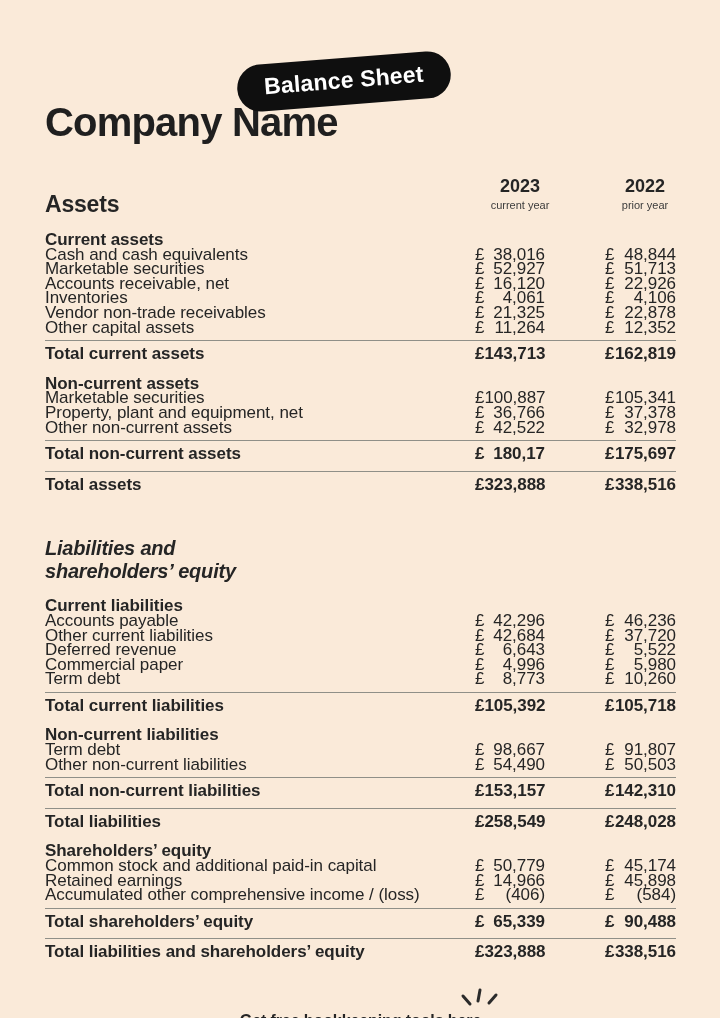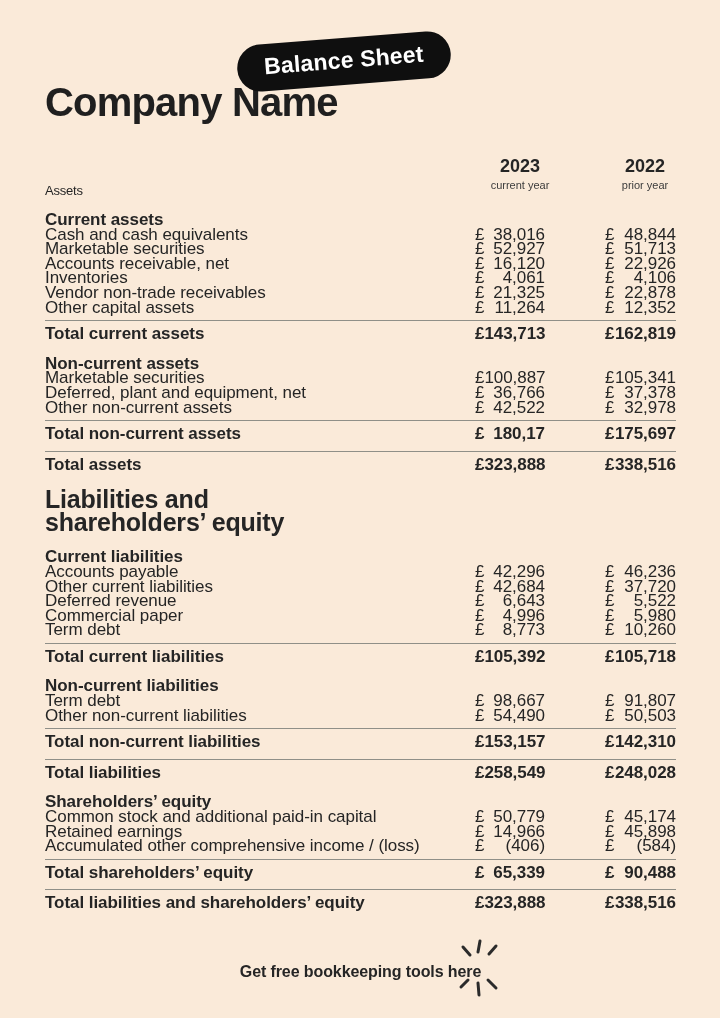--- a/index.html
+++ b/index.html
@@ -20,28 +20,28 @@
     font-size:23px; font-weight:700; letter-spacing:.2px;
     padding:9px 27px 11px 27px; border-radius:28px;
     transform:rotate(-4.5deg);
     white-space:nowrap;
   }
 
   
   .title {
     padding-top:80px;
     font-size:40px; font-weight:700; letter-spacing:-0.8px;
-    color:#1f1f1f; line-height:44px;
+    color:#1f1f1f; line-height:44px;margin-top:20px;
   }
 
   
   .table-head { position:relative; height:40px; margin-top:32px; }
   .section-title-inline {
     position:absolute; left:0; bottom:-2px;
-    font-size:13px; font-weight:400; letter-spacing:-0.2px;
+    font-size:23px; font-weight:700; letter-spacing:-0.2px;
   }
   .col-head { position:absolute; width:140px; text-align:center; top:0; }
   .col-head.c1 { left:405px; }
   .col-head.c2 { left:530px; }
   .col-year { font-size:18px; font-weight:700; display:block; line-height:20px; }
   .col-sub  { font-size:11px; color:#3c3c3c; display:block; margin-top:3px; }
 
   
   .section { width:631px; }
   .row { display:flex; align-items:baseline; font-size:17px; line-height:14.6px; letter-spacing:-0.05px; }
@@ -49,22 +49,22 @@
   .money { display:flex; justify-content:space-between; flex:0 0 auto; }
   .money.m1 { width:70px; }
   .money.m2 { width:71px; margin-left:60px; }
   .group-label { font-weight:700; margin-top:11px; }
   .section > .group-label:first-child { margin-top:17px; }
   .rule { border-top:1px solid #8f8f88; margin-top:5px; }
   .row.total { font-weight:700; padding:6px 0 4px 0; }
 
   
   .section-title-block {
-    margin-top:12px;
-    font-size:25px; font-weight:700; line-height:22.5px; letter-spacing:-0.2px;
+    margin-top:41px;
+    font-size:20px; font-weight:700; line-height:22.5px; letter-spacing:-0.2px;font-style:italic;
   }
 
   
   .footer { margin-top:36px; text-align:center; position:relative; height:60px; }
   .footer-inner { position:relative; display:inline-block; padding-top:12px; }
   .footer-text { font-size:16px; font-weight:700; letter-spacing:-0.1px; cursor:pointer; }
   .burst { position:absolute; right:-26px; top:-12px; width:58px; height:62px; }
   .burst line { stroke:#2b2b2b; stroke-width:3; stroke-linecap:round; }
 </style>
 </head>
@@ -178,21 +178,21 @@
         <span class="money m1">
           <span class="cur">£</span>
           <span class="val">100,887</span>
         </span>
         <span class="money m2">
           <span class="cur">£</span>
           <span class="val">105,341</span>
         </span>
       </div>
       <div class="row">
-        <span class="lbl">Deferred, plant and equipment, net</span>
+        <span class="lbl">Property, plant and equipment, net</span>
         <span class="money m1">
           <span class="cur">£</span>
           <span class="val">36,766</span>
         </span>
         <span class="money m2">
           <span class="cur">£</span>
           <span class="val">37,378</span>
         </span>
       </div>
       <div class="row">

